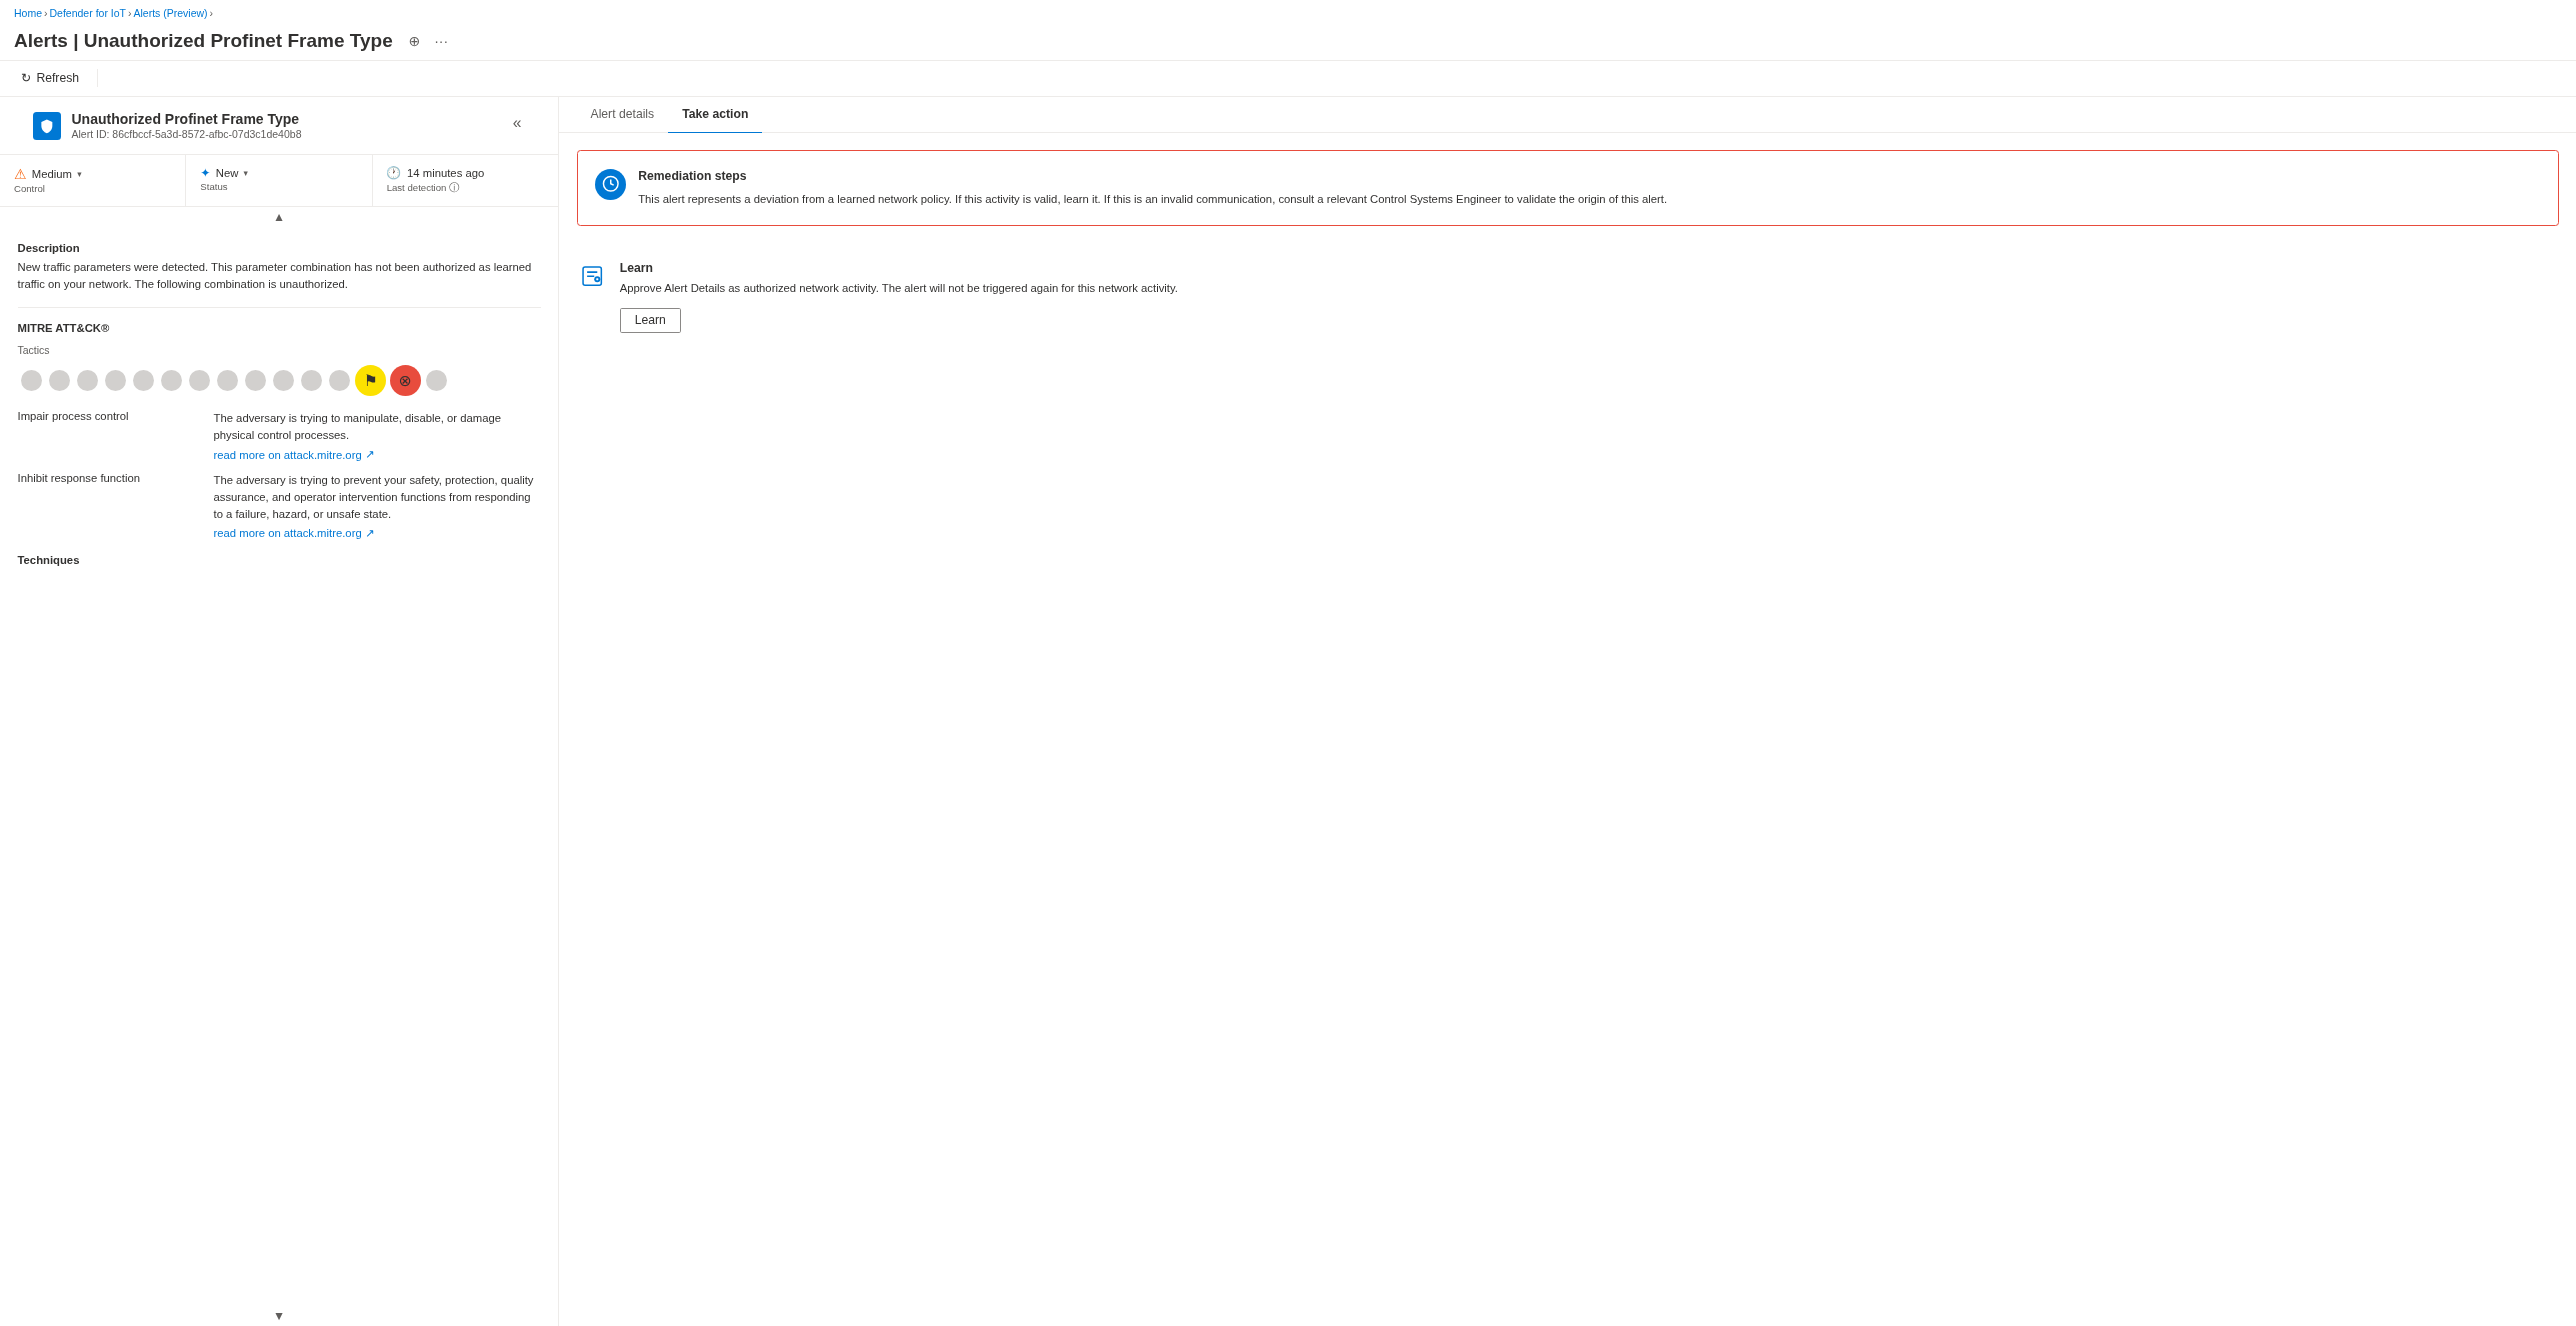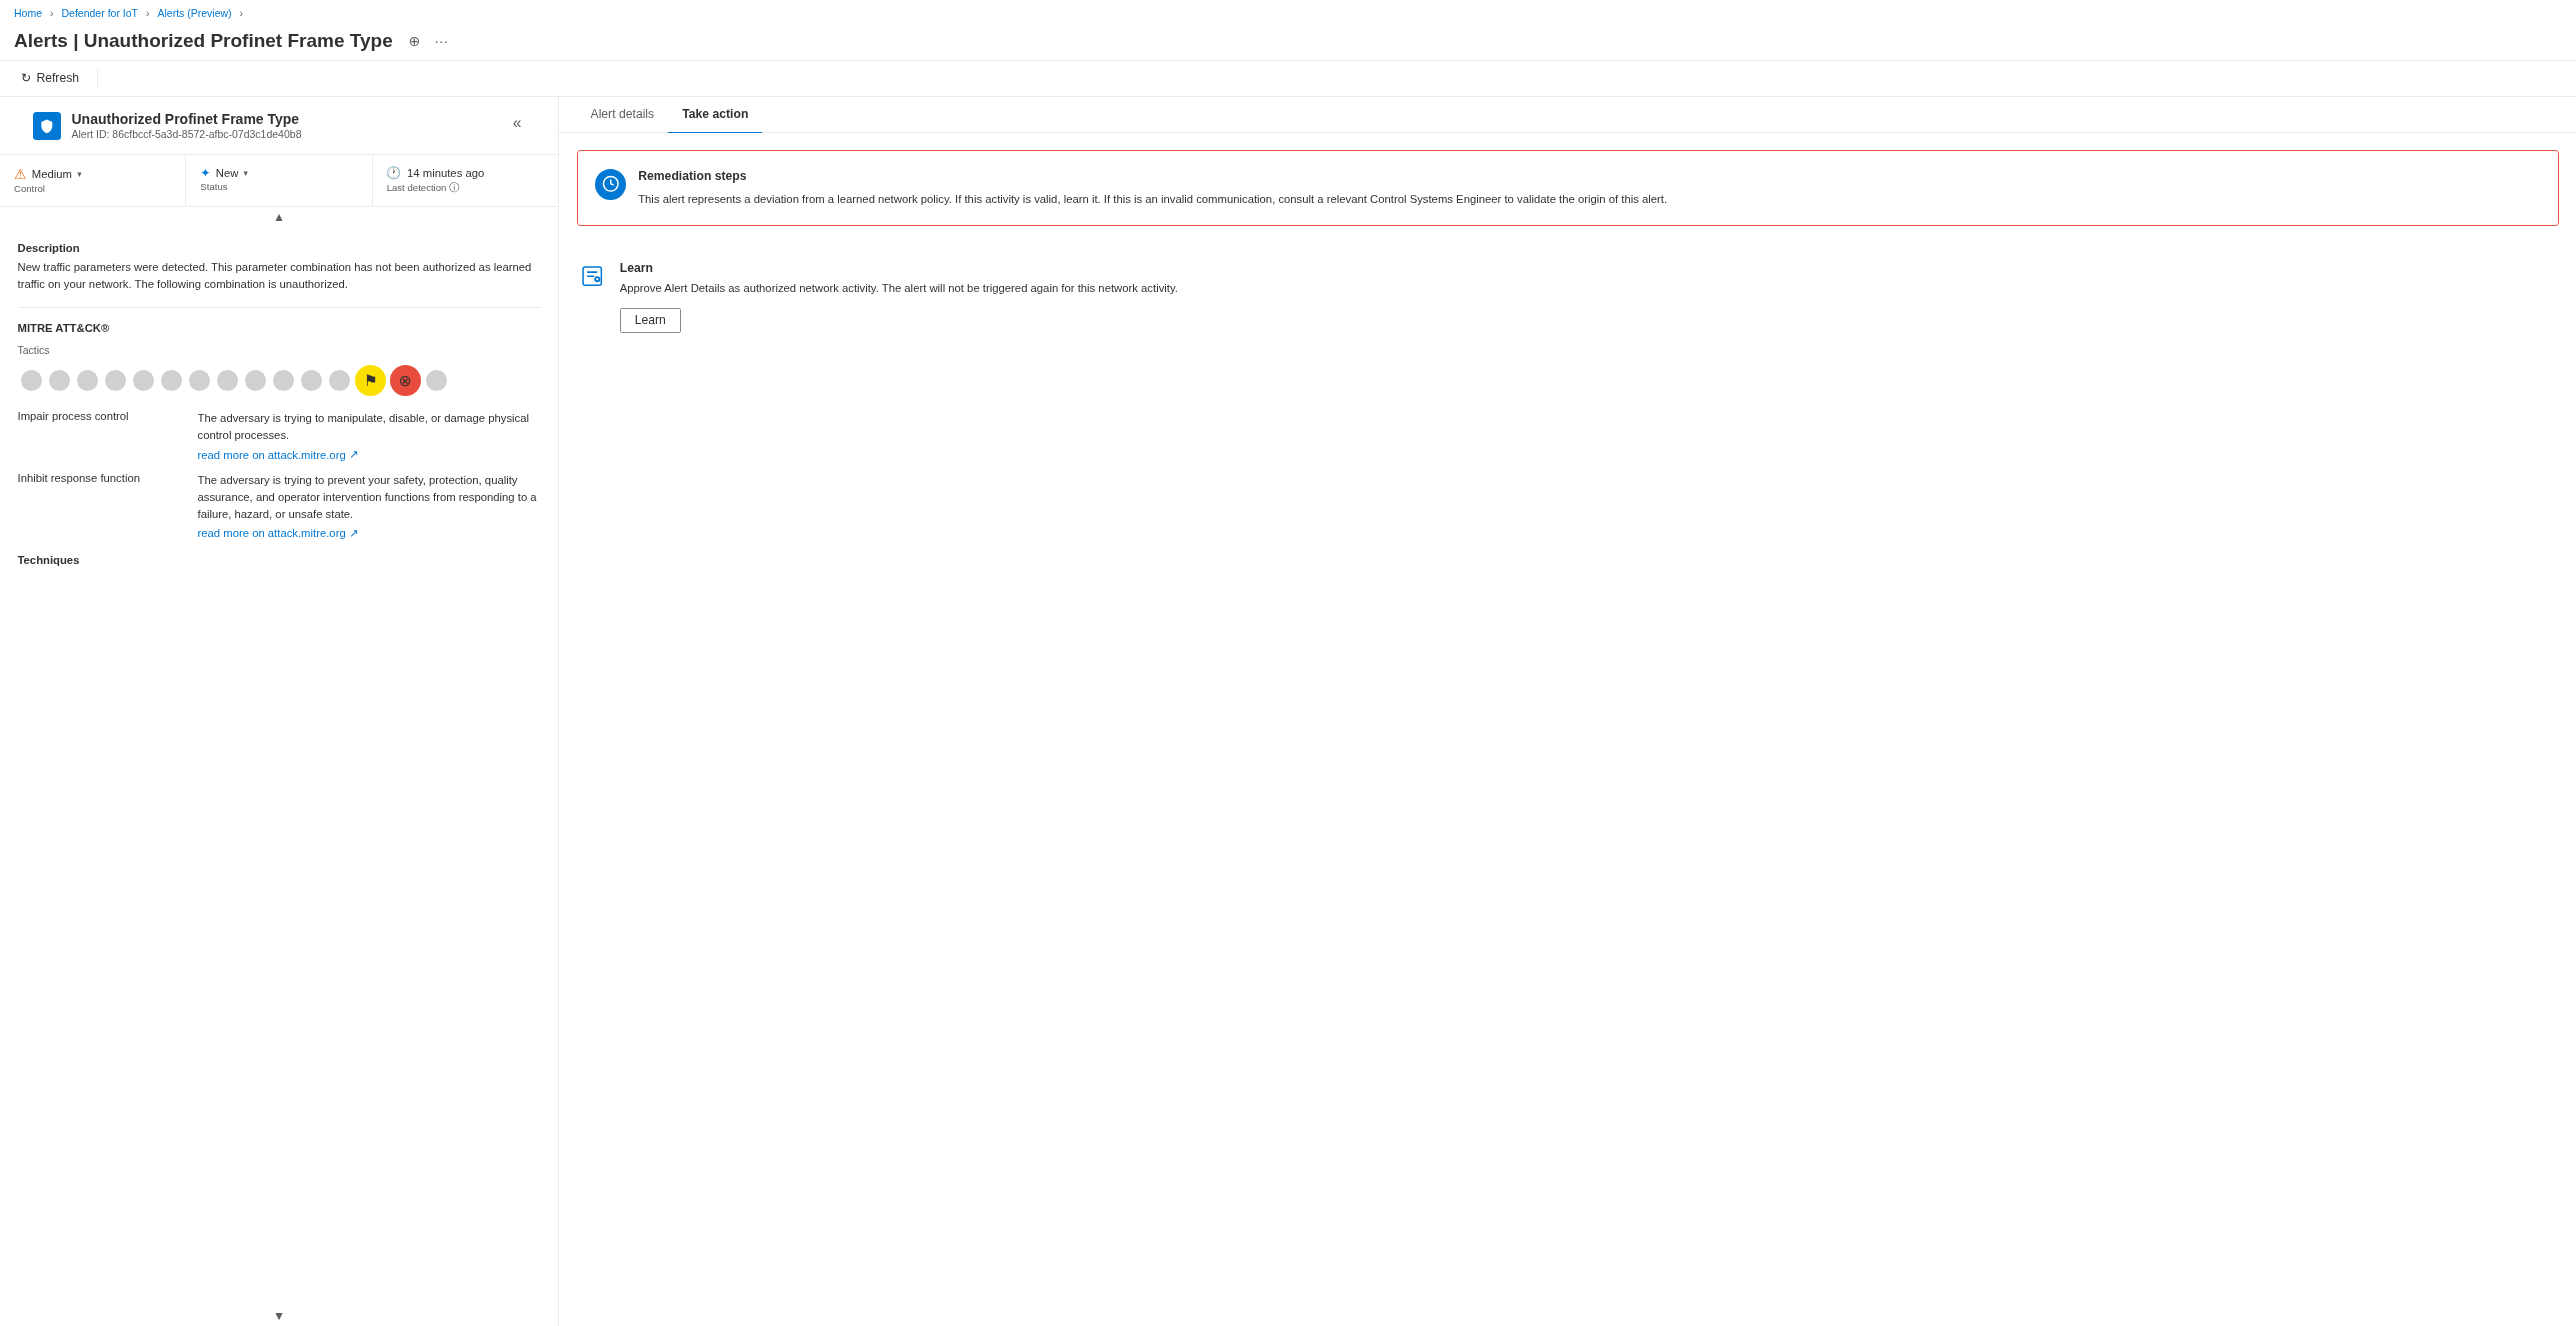--- a/index.html
+++ b/index.html
@@ -4,21 +4,21 @@
   <style>
     * { box-sizing: border-box; margin: 0; padding: 0; }
     body { font-family: 'Segoe UI', Arial, sans-serif; font-size: 12.2px; color: #323130; background: #fff; }
 
     .breadcrumb {
       padding: 7px 14px;
       font-size: 10.5px;
       color: #0078d4;
       display: flex;
       align-items: center;
-      gap: 8px;
+      gap: 2px;
     }
     .breadcrumb span { color: #605e5c; }
     .breadcrumb a { color: #0078d4; text-decoration: none; }
 
     .page-header {
       padding: 3.5px 14px 7px 14px;
       display: flex;
       align-items: center;
       gap: 8.7px;
       border-bottom: 0.9px solid #edebe9;
@@ -230,21 +230,21 @@
       display: flex;
       align-items: center;
       justify-content: center;
       font-size: 15.7px;
     }
     .tactic-icon-1 { background: #fce100; }
     .tactic-icon-2 { background: #e84c3d; }
 
     .tactic-row {
       display: flex;
-      gap: 5px;
+      gap: 21px;
       margin-bottom: 10.5px;
     }
     .tactic-name {
       font-size: 11.3px;
       color: #323130;
       width: 175px;
       flex-shrink: 0;
     }
     .tactic-desc-block {
       flex: 1;

